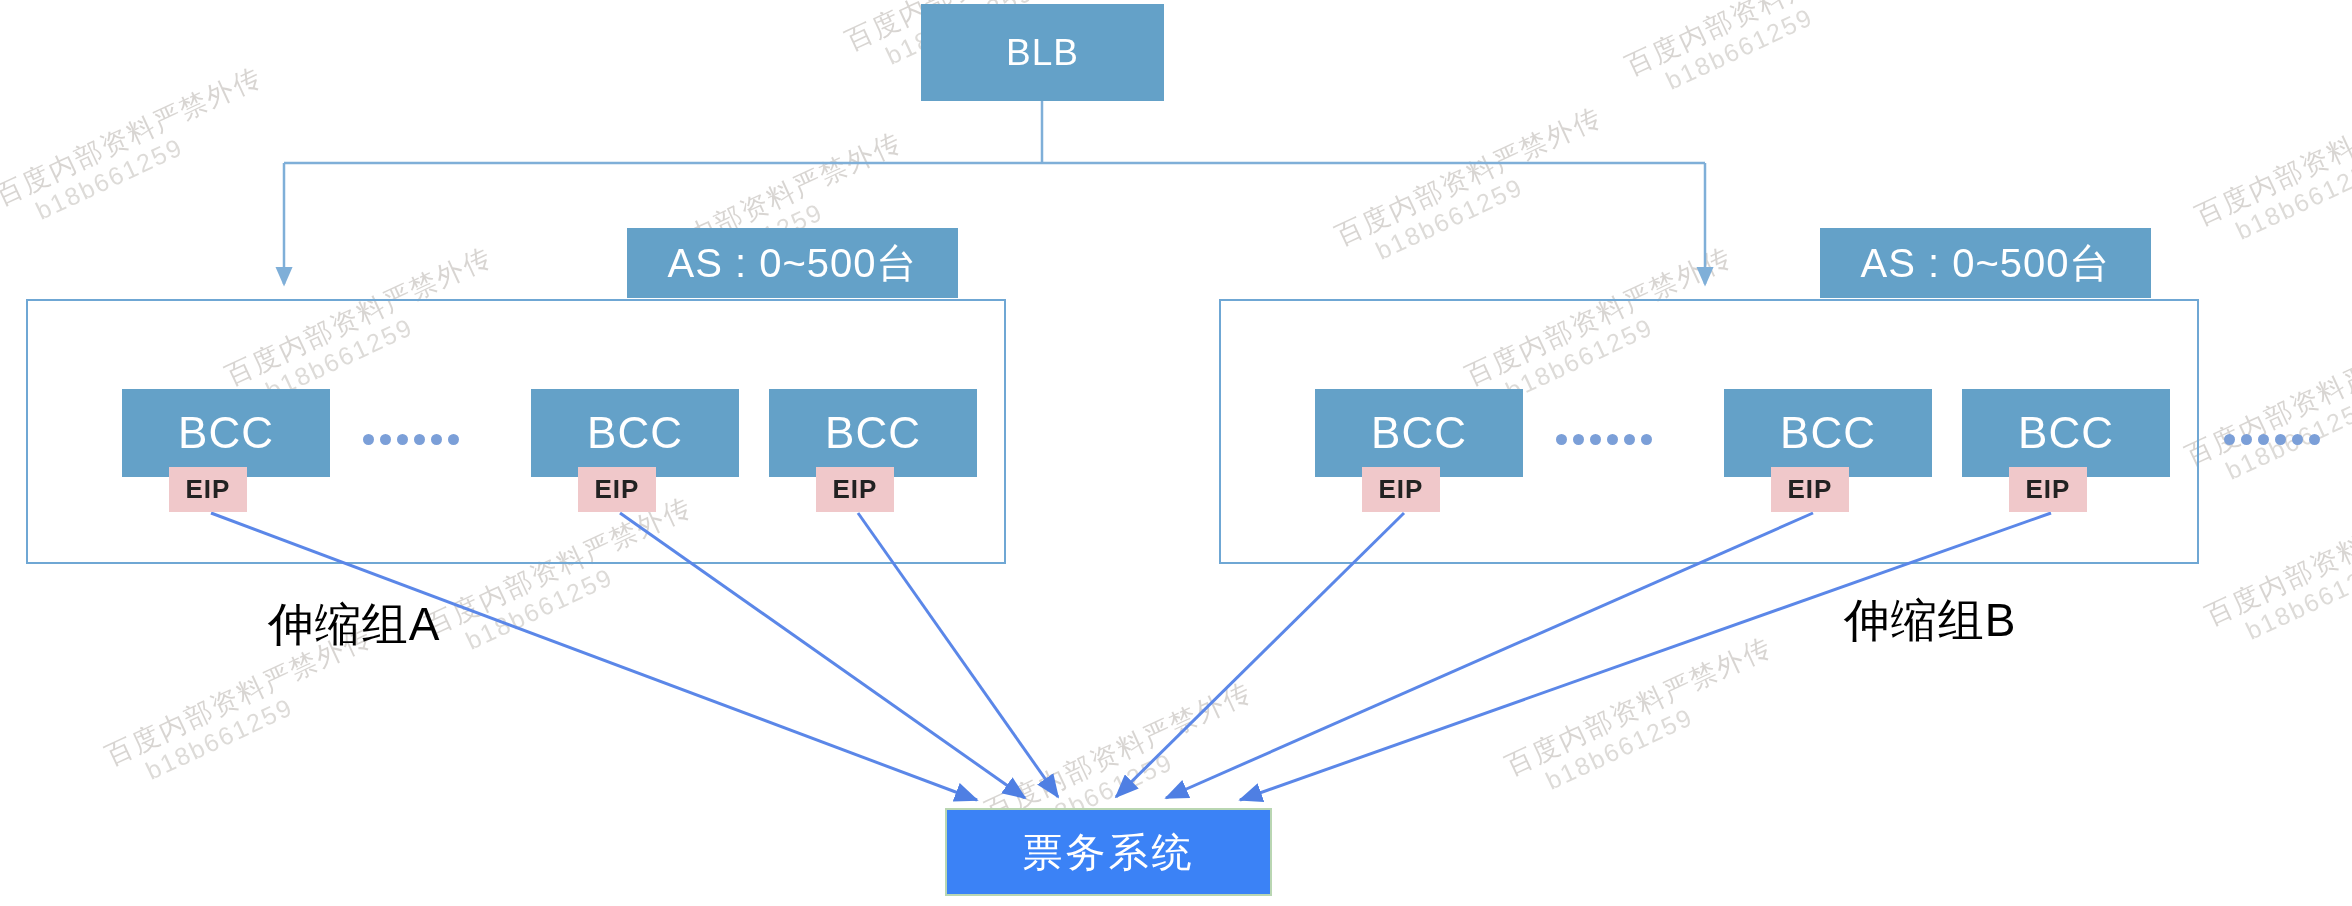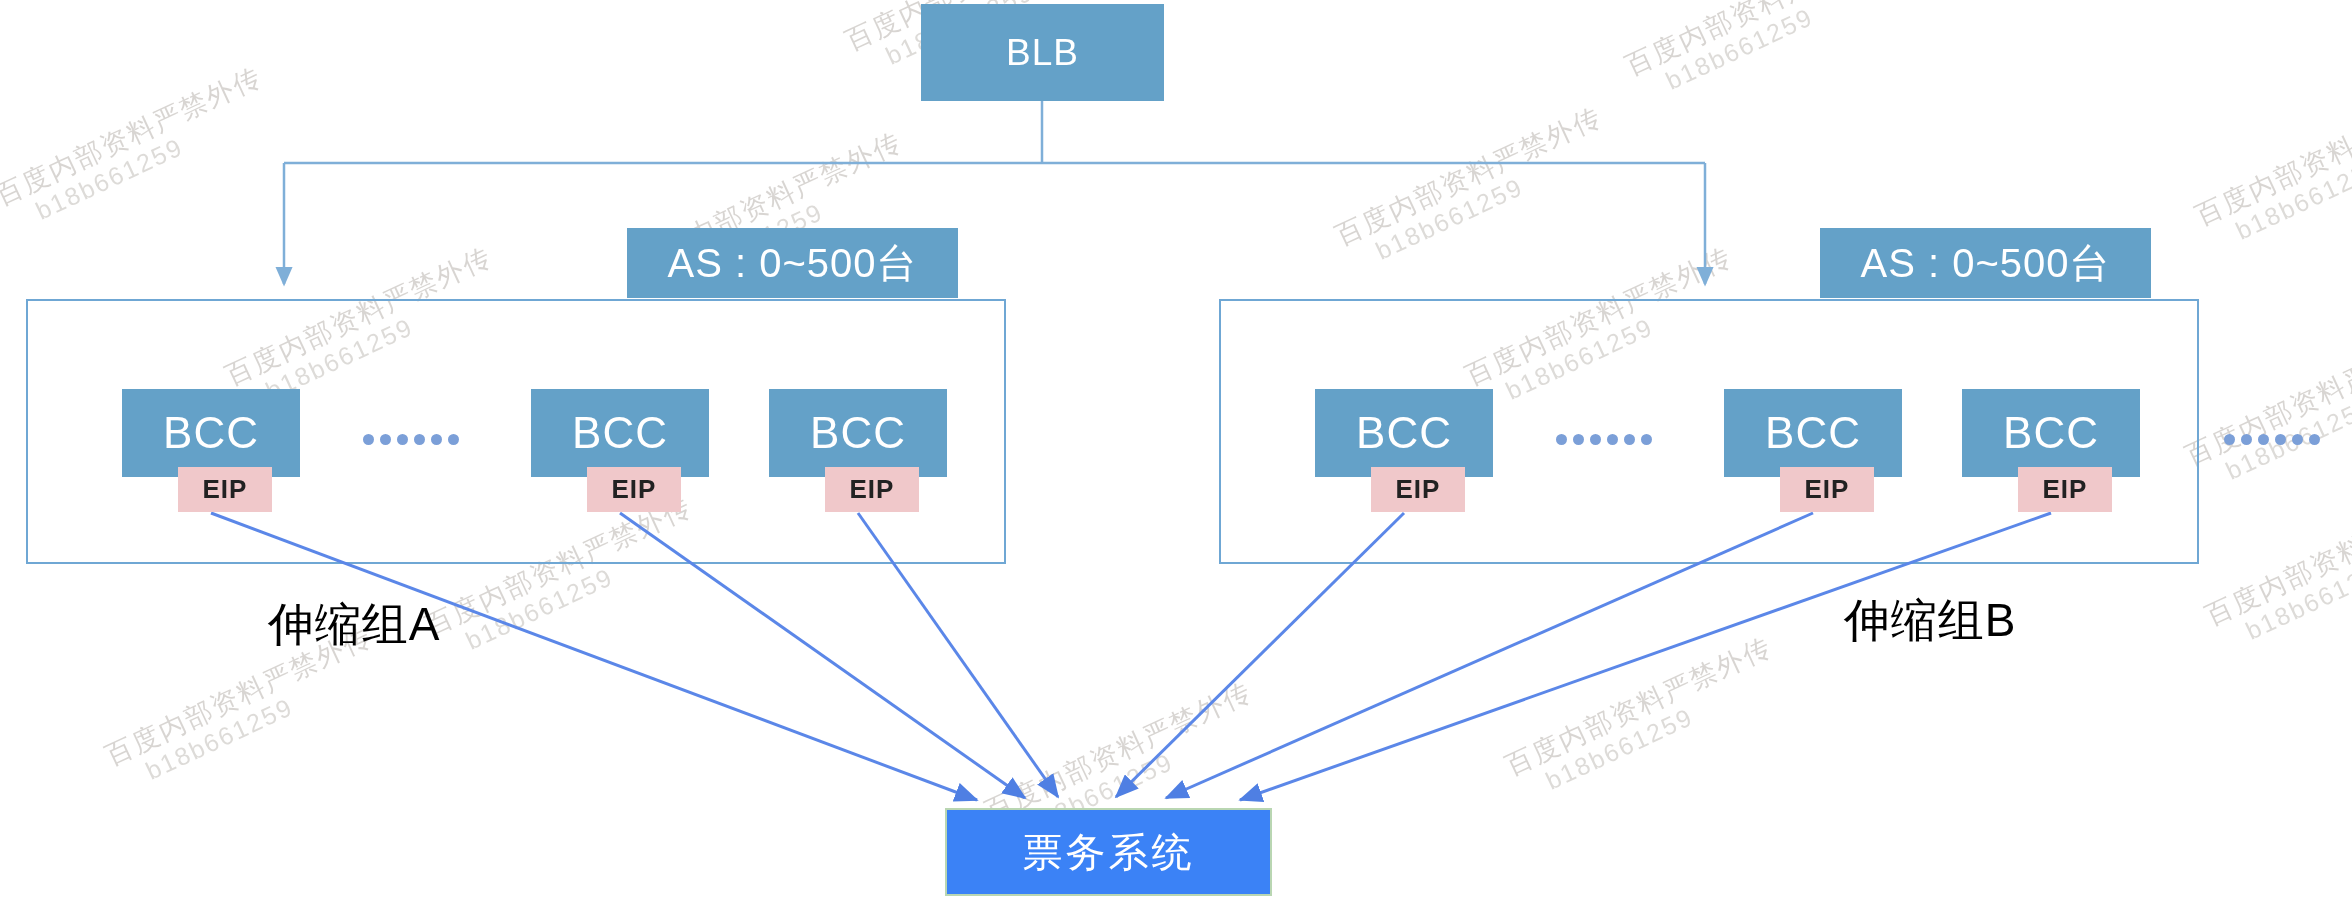--- a/index.html
+++ b/index.html
@@ -25,25 +25,25 @@
   #blb{left:921px;top:4px;width:243px;height:97px;font-size:37px;letter-spacing:1px;}
   .asbox{width:331px;height:70px;top:228px;font-size:40px;letter-spacing:1px;}
   #asA{left:627px;}
   #asB{left:1820px;}
   .group{
     position:absolute;z-index:2;top:299px;width:980px;height:265px;
     border:2px solid #6fa7d4;background:transparent;box-sizing:border-box;
   }
   #groupA{left:26px;}
   #groupB{left:1219px;}
-  .bcc{width:178px;height:88px;top:389px;font-size:44px;letter-spacing:1px;z-index:4;}
+  .bcc{width:208px;height:88px;top:389px;font-size:44px;letter-spacing:1px;z-index:4;}
   .eip{
-    position:absolute;z-index:5;width:94px;height:45px;top:467px;
+    position:absolute;z-index:5;width:78px;height:45px;top:467px;
     background:#f0c8ca;color:#222222;font-size:26px;font-weight:bold;letter-spacing:1px;
-    display:flex;align-items:center;justify-content:center;margin-left:9px;
+    display:flex;align-items:center;justify-content:center;
   }
   .dots{position:absolute;z-index:4;top:434px;display:flex;gap:6px;align-items:center;}
   .dots .dot{width:11px;height:11px;border-radius:50%;background:#7b9fd8;}
   .grouplabel{
     position:absolute;z-index:4;width:260px;text-align:center;
     font-size:46px;color:#000000;font-weight:500;letter-spacing:1px;
   }
   #labelA{left:224px;top:594px;}
   #labelB{left:1800px;top:590px;}
   #target{

